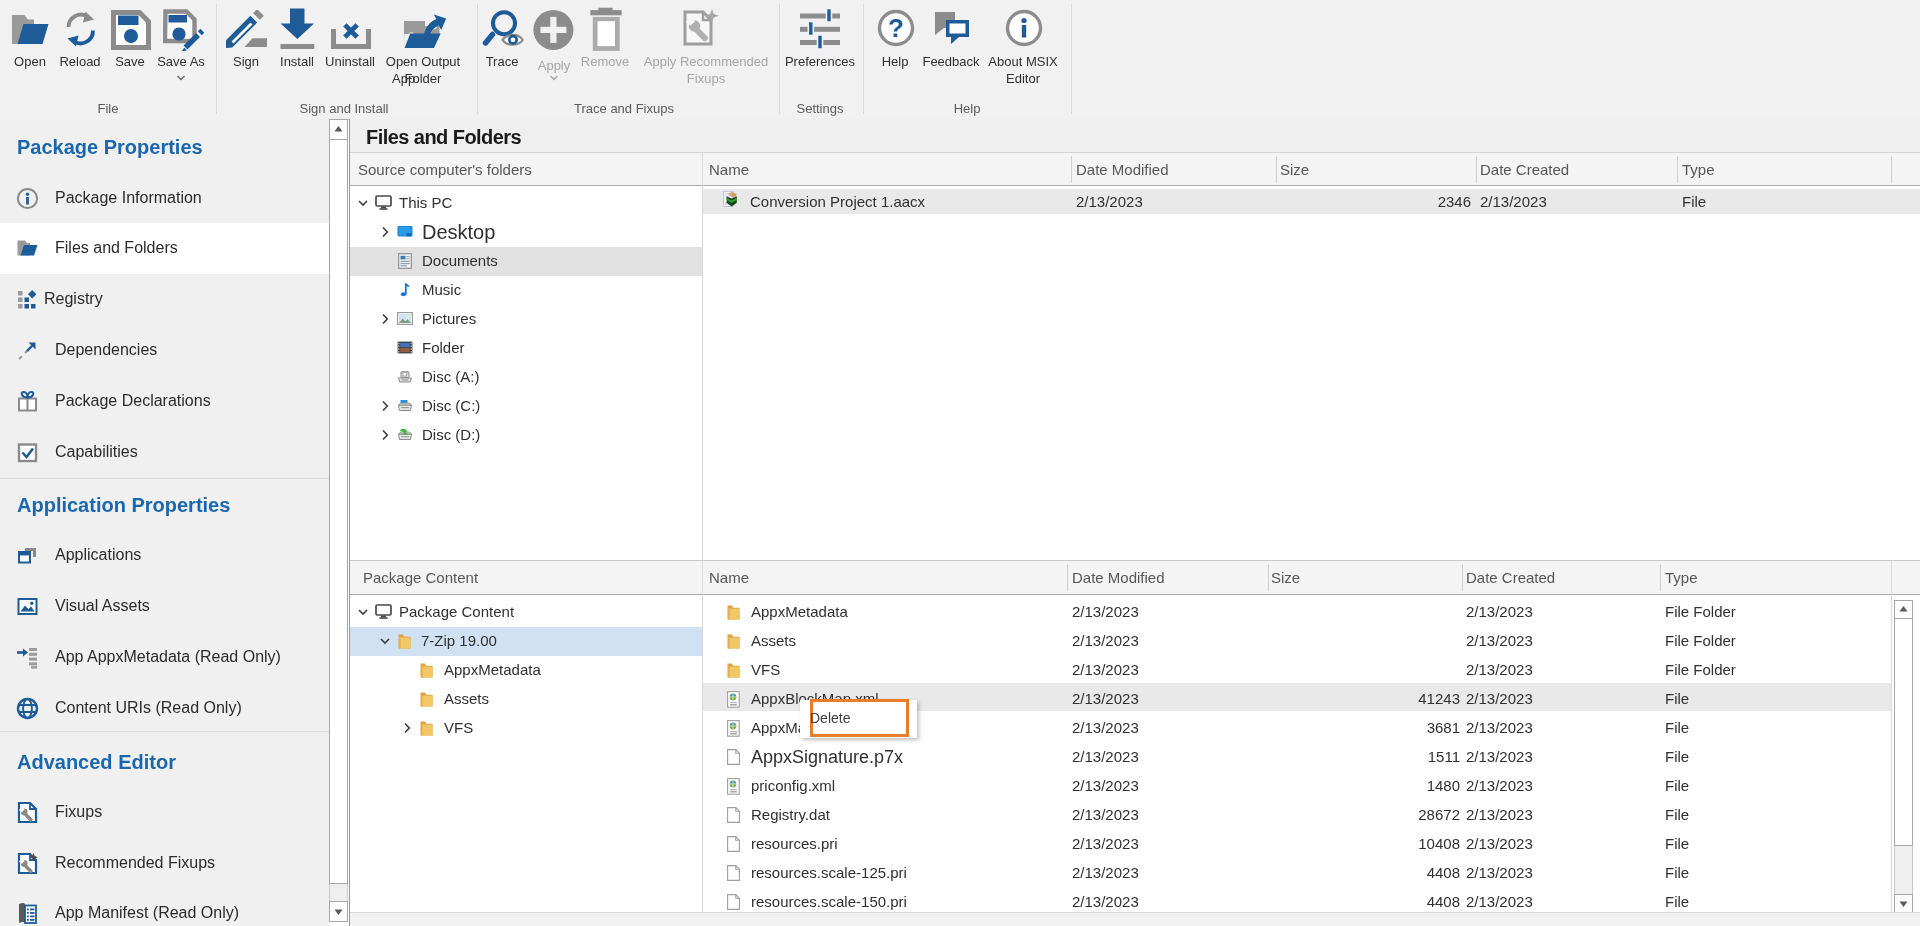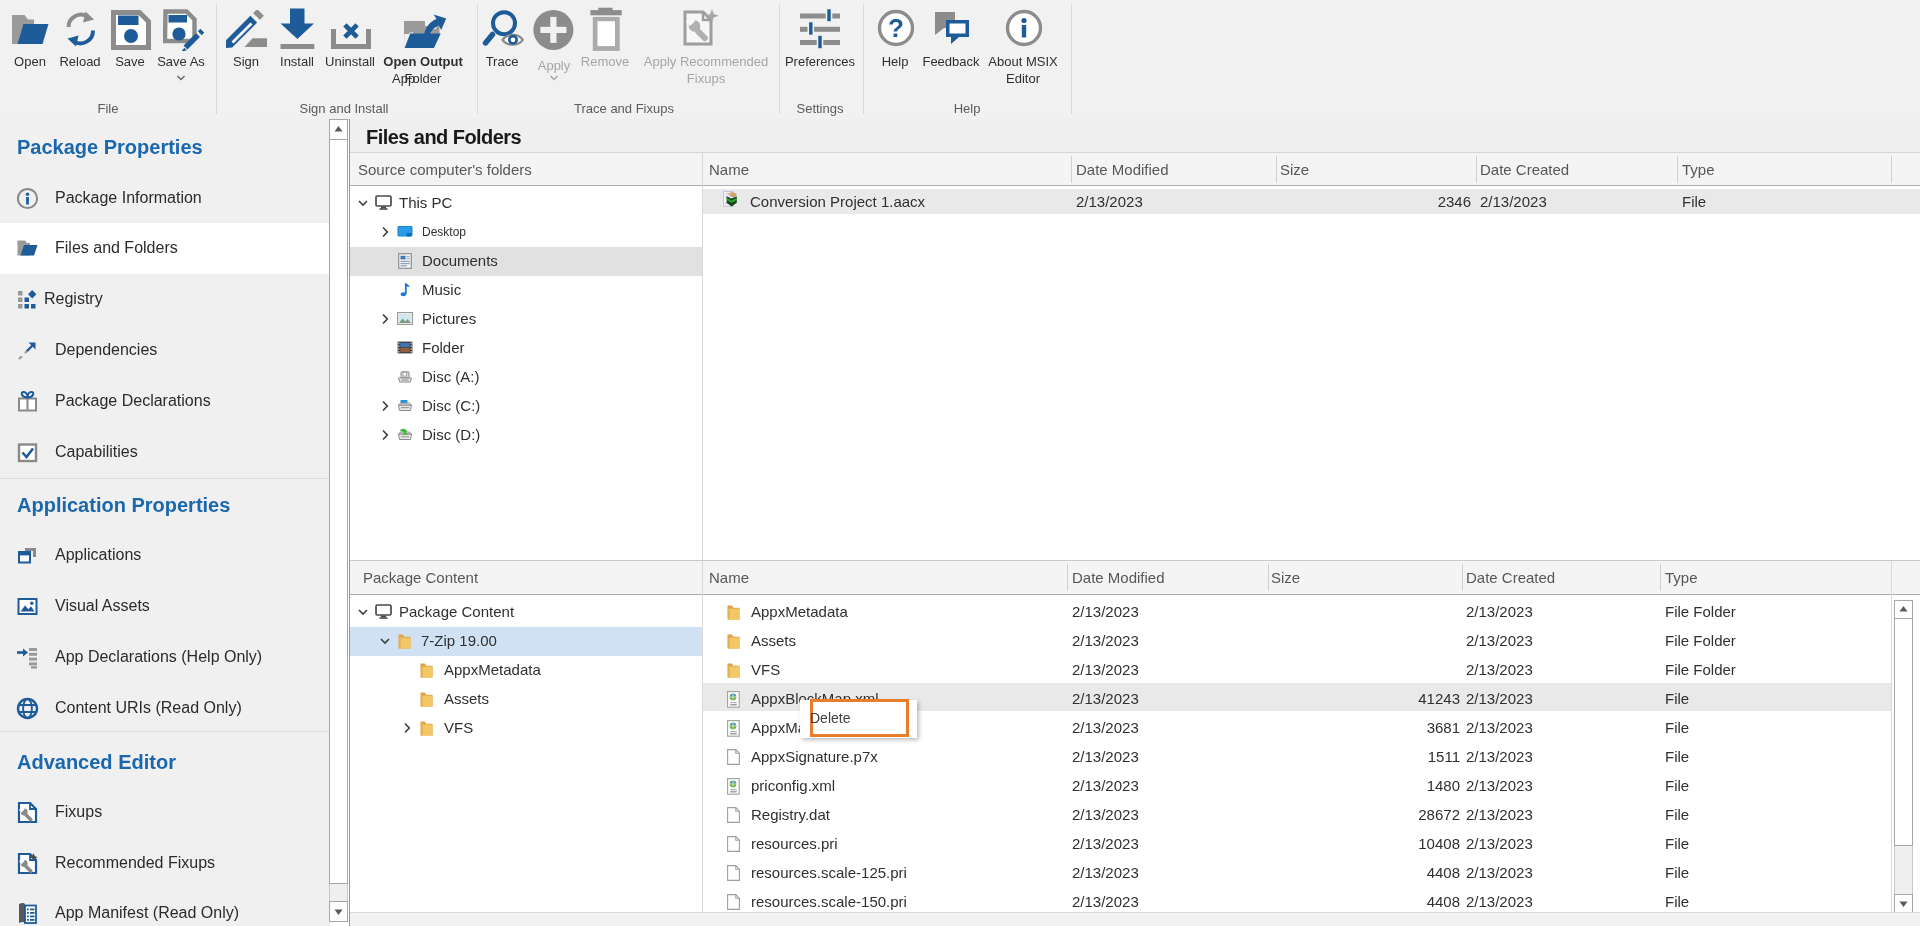--- a/index.html
+++ b/index.html
@@ -59,21 +59,21 @@
       <path d="M2.5 21 V38.5 H37.5 V21" fill="none" stroke="#8c8c8c" stroke-width="5"></path>
       <path d="M13.9 16.9 L26.1 29.1 M26.1 16.9 L13.9 29.1" stroke="#1E5B99" stroke-width="4.8"></path>
     </svg>
     <div class="t" style="left:240px;top:52px;width:220px;text-align:center;font-size:13px;color:#303030;font-weight:400">Uninstall</div>
     <svg class="abs" style="left:404px;top:6px" width="46" height="42" viewBox="0 0 46 42">
       <path d="M0 42 V15 h21 v5 h5.5 a3.2 3.2 0 0 0 6.4 0 h2.6 v8 H0.3" fill="#9a9a9a"></path>
       <path d="M-1 43 L5.8 26.5 9.5 26.5 2.8 43 z" fill="#f1f1f1"></path>
       <path d="M20 29 c1.5-8 6-13.5 12.5-16 l-2.8-4.5 12.5 4 -5 11.5 -2.5-4.5 c-5 2.5-8 5.5-9.5 10.5 z" fill="#1E5B99"></path>
       <path d="M6.2 27.5 L36.7 27.5 30 42 0.6 42 z" fill="#1E5B99"></path>
     </svg>
-    <div class="t" style="left:313px;top:52px;width:220px;text-align:center;font-size:13px;color:#303030;font-weight:700">Open Output</div>
+    <div class="t" style="left:313px;top:52px;width:220px;text-align:center;font-size:13px;color:#303030;font-weight:400">Open Output</div>
     <div class="t" style="left:313px;top:69px;width:220px;text-align:center;font-size:13px;color:#303030;font-weight:400">Folder</div>
     <svg class="abs" style="left:481px;top:8px" width="44" height="42" viewBox="0 0 44 42">
       <circle cx="23" cy="15.2" r="11" fill="none" stroke="#1E5B99" stroke-width="4"></circle>
       <path d="M11.5 26.5 L4.5 35" stroke="#1E5B99" stroke-width="5.5" stroke-linecap="round"></path>
       <path d="M21.5 31.8 c4.5-6.6 15.7-6.6 20.2 0 c-4.5 6.6 -15.7 6.6 -20.2 0 z" fill="#fff" stroke="#8a8a8a" stroke-width="2.2"></path>
       <circle cx="32" cy="31.8" r="3.7" fill="#fff" stroke="#1E5B99" stroke-width="2.6"></circle>
     </svg>
     <div class="t" style="left:392px;top:52px;width:220px;text-align:center;font-size:13px;color:#303030;font-weight:400">Trace</div>
     <div class="t" style="left:392px;top:69px;width:220px;font-size:13px;color:#303030;font-weight:400">App</div>
     <svg class="abs" style="left:533px;top:9px" width="41" height="42" viewBox="0 0 41 42">
@@ -139,21 +139,21 @@
     <div class="t" style="left:17px;top:495px;font-size:20px;color:#1A67AE;font-weight:700;">Application Properties</div>
     <div class="t" style="left:17px;top:752px;font-size:20px;color:#1A67AE;font-weight:700;">Advanced Editor</div>
     <div class="t" style="left:55px;top:188px;font-size:16px;color:#2b2b2b;font-weight:400;">Package Information</div>
     <div class="t" style="left:55px;top:238px;font-size:16px;color:#2b2b2b;font-weight:400;">Files and Folders</div>
     <div class="t" style="left:44px;top:289px;font-size:16px;color:#2b2b2b;font-weight:400;">Registry</div>
     <div class="t" style="left:55px;top:340px;font-size:16px;color:#2b2b2b;font-weight:400;">Dependencies</div>
     <div class="t" style="left:55px;top:391px;font-size:16px;color:#2b2b2b;font-weight:400;">Package Declarations</div>
     <div class="t" style="left:55px;top:442px;font-size:16px;color:#2b2b2b;font-weight:400;">Capabilities</div>
     <div class="t" style="left:55px;top:545px;font-size:16px;color:#2b2b2b;font-weight:400;">Applications</div>
     <div class="t" style="left:55px;top:596px;font-size:16px;color:#2b2b2b;font-weight:400;">Visual Assets</div>
-    <div class="t" style="left:55px;top:647px;font-size:16px;color:#2b2b2b;font-weight:400;">App Declarations (Help Only)</div>
+    <div class="t" style="left:55px;top:647px;font-size:16px;color:#2b2b2b;font-weight:400;">App AppxMetadata (Read Only)</div>
     <div class="t" style="left:55px;top:698px;font-size:16px;color:#2b2b2b;font-weight:400;">Content URIs (Read Only)</div>
     <div class="t" style="left:55px;top:802px;font-size:16px;color:#2b2b2b;font-weight:400;">Fixups</div>
     <div class="t" style="left:55px;top:853px;font-size:16px;color:#2b2b2b;font-weight:400;">Recommended Fixups</div>
     <div class="t" style="left:55px;top:903px;font-size:16px;color:#2b2b2b;font-weight:400;">App Manifest (Read Only)</div>
     <svg class="abs" style="left:16px;top:187px" width="23" height="23" viewBox="0 0 23 23">
       <circle cx="11.5" cy="11.5" r="9.6" fill="none" stroke="#8a8a8a" stroke-width="2"></circle>
       <circle cx="11.5" cy="7.2" r="1.7" fill="#1E5B99"></circle>
       <rect x="10.1" y="10" width="2.8" height="7.5" fill="#1E5B99"></rect>
     </svg>
     <svg class="abs" style="left:16px;top:237px" width="23" height="23" viewBox="0 0 23 23">
@@ -271,21 +271,21 @@
     </svg>
     <div class="t" style="left:399px;top:193px;font-size:15px;color:#303030;font-weight:400;">This PC</div>
     <svg class="abs" style="left:379px;top:226px" width="12" height="12" viewBox="0 0 12 12">
       <path d="M4 1.5 l4.3 4.5 -4.3 4.5" fill="none" stroke="#3f3f3f" stroke-width="1.6"></path>
     </svg>
     <svg class="abs" style="left:397px;top:225px" width="16" height="14" viewBox="0 0 16 14">
       <rect x="0.5" y="1" width="15" height="10.5" rx="1.4" fill="#1488d8"></rect>
       <rect x="1.6" y="2.1" width="12.8" height="8.3" rx="0.6" fill="#299be8"></rect>
       <rect x="9.5" y="8" width="5" height="3.4" fill="#0f6cb4"></rect>
     </svg>
-    <div class="t" style="left:422px;top:222px;font-size:12px;color:#303030;font-weight:400;">Desktop</div>
+    <div class="t" style="left:422px;top:222px;font-size:20px;color:#303030;font-weight:400;">Desktop</div>
     <svg class="abs" style="left:398px;top:253px" width="14" height="16" viewBox="0 0 14 16">
       <rect x="0.7" y="0.7" width="12.6" height="14.6" fill="#f4f4f4" stroke="#8f8f8f" stroke-width="1.2"></rect>
       <rect x="2.5" y="2.8" width="5" height="3.6" fill="#3c78b4"></rect>
       <rect x="8.3" y="3" width="3.4" height="1.2" fill="#9db6ca"></rect>
       <rect x="8.3" y="5.1" width="3.4" height="1.2" fill="#9db6ca"></rect>
       <rect x="2.5" y="7.8" width="9.2" height="1.2" fill="#8aa0b4"></rect>
       <rect x="2.5" y="10" width="9.2" height="1.2" fill="#8aa0b4"></rect>
       <rect x="2.5" y="12.2" width="6.5" height="1.2" fill="#8aa0b4"></rect>
     </svg>
     <div class="t" style="left:422px;top:251px;font-size:15px;color:#303030;font-weight:400;">Documents</div>
@@ -469,21 +469,21 @@
     </svg>
     <div class="t" style="left:751px;top:718px;font-size:15px;color:#303030;font-weight:400;">AppxManifest.xml</div>
     <div class="t" style="left:1072px;top:718px;font-size:15px;color:#303030;font-weight:400;">2/13/2023</div>
     <div class="t" style="left:1260px;top:718px;width:200px;text-align:right;font-size:15px;color:#303030">3681</div>
     <div class="t" style="left:1466px;top:718px;font-size:15px;color:#303030;font-weight:400;">2/13/2023</div>
     <div class="t" style="left:1665px;top:718px;font-size:15px;color:#303030;font-weight:400;">File</div>
     <svg class="abs" style="left:727px;top:749px" width="13" height="16" viewBox="0 0 13 16">
       <path d="M0.6 0.6 h8.2 l3.6 3.6 v11.2 H0.6 z" fill="#fff" stroke="#9e9e9e" stroke-width="1.1"></path>
       <path d="M8.8 0.6 v3.6 h3.6" fill="none" stroke="#9e9e9e" stroke-width="1.1"></path>
     </svg>
-    <div class="t" style="left:751px;top:747px;font-size:15px;color:#303030;font-weight:400;">AppxSignature.p7x</div>
+    <div class="t" style="left:751px;top:747px;font-size:18px;color:#303030;font-weight:400;">AppxSignature.p7x</div>
     <div class="t" style="left:1072px;top:747px;font-size:15px;color:#303030;font-weight:400;">2/13/2023</div>
     <div class="t" style="left:1260px;top:747px;width:200px;text-align:right;font-size:15px;color:#303030">1511</div>
     <div class="t" style="left:1466px;top:747px;font-size:15px;color:#303030;font-weight:400;">2/13/2023</div>
     <div class="t" style="left:1665px;top:747px;font-size:15px;color:#303030;font-weight:400;">File</div>
     <svg class="abs" style="left:727px;top:778px" width="13" height="17" viewBox="0 0 13 17">
       <rect x="0.6" y="0.6" width="11.6" height="15.6" fill="#fff" stroke="#9e9e9e" stroke-width="1.1"></rect>
       <circle cx="6" cy="6" r="3.4" fill="#6fae46"></circle>
       <path d="M3.4 3.8 a3.4 3.4 0 0 1 5.2 0.4 l-2.6 2 z" fill="#4f94cd"></path>
       <path d="M2.6 6 h6.8 M6 2.6 v6.8" stroke="#ffffff" stroke-width="0.6"></path>
       <rect x="3.2" y="11" width="6.6" height="1.2" fill="#b0b0b0"></rect>

